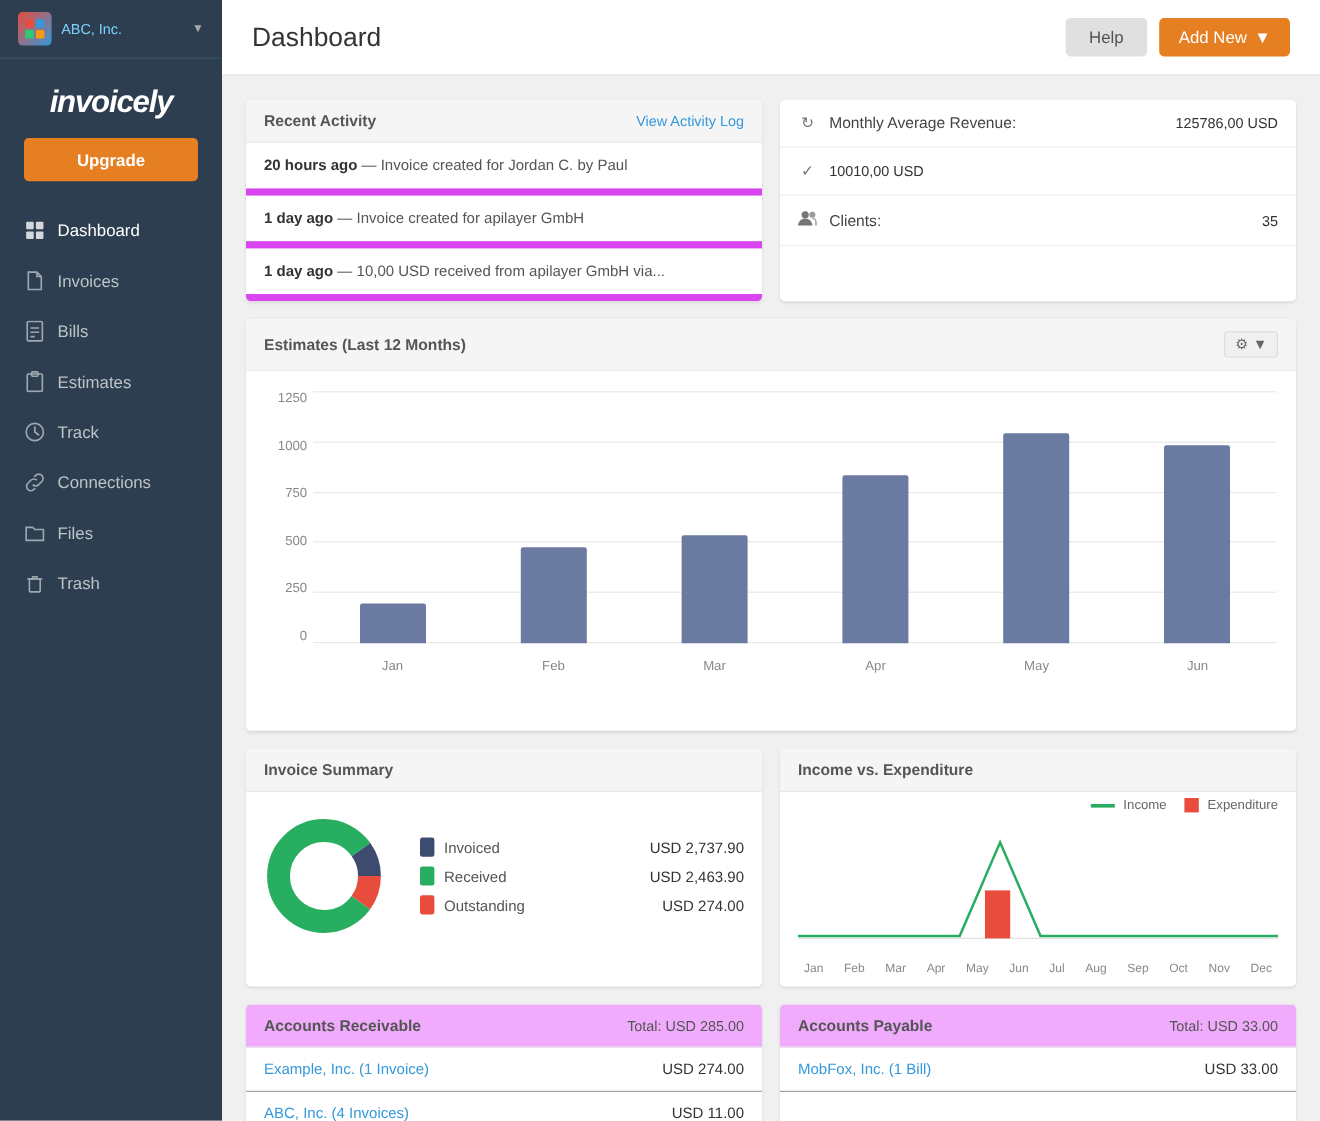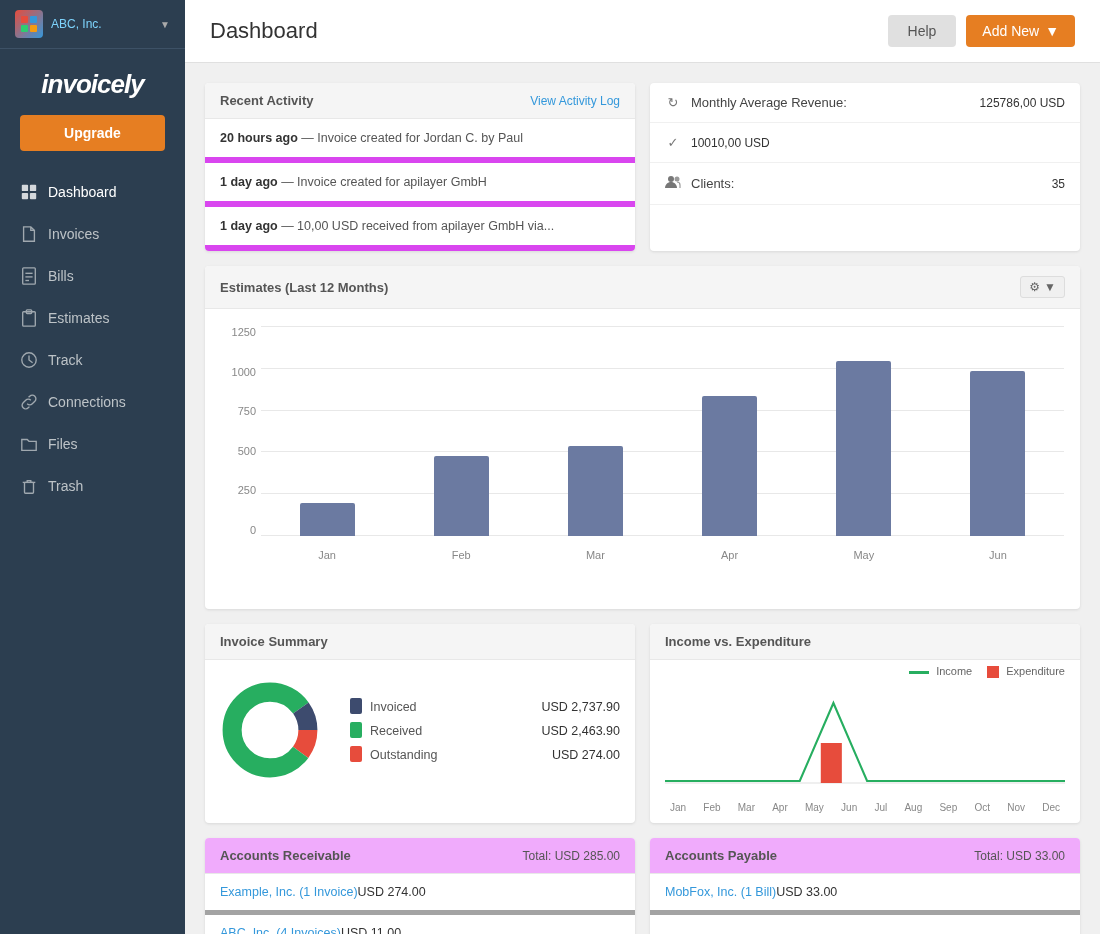--- a/index.html
+++ b/index.html
@@ -307,22 +307,23 @@
       justify-content: space-between;
       align-items: center;
       padding: 10px 15px;
       background: #f0abfc;
       border-bottom: 1px solid #e8e8e8;
     }
     .accounts-title { font-size: 13px; font-weight: 600; color: #555; }
     .accounts-total { font-size: 12px; color: #555; }
     .account-row {
       display: flex;
+      justify-content: space-between;
       padding: 11px 15px;
-      border-bottom: 5px solid #a3a3a3;
+      border-bottom: 1px solid #a3a3a3;
       font-size: 12.5px;
       color: #555;
     }
     .account-name { color: #3498db; }
     .account-amount { color: #333; }
   </style>
 </head>
 <body>
 
 <nav class="sidebar">

